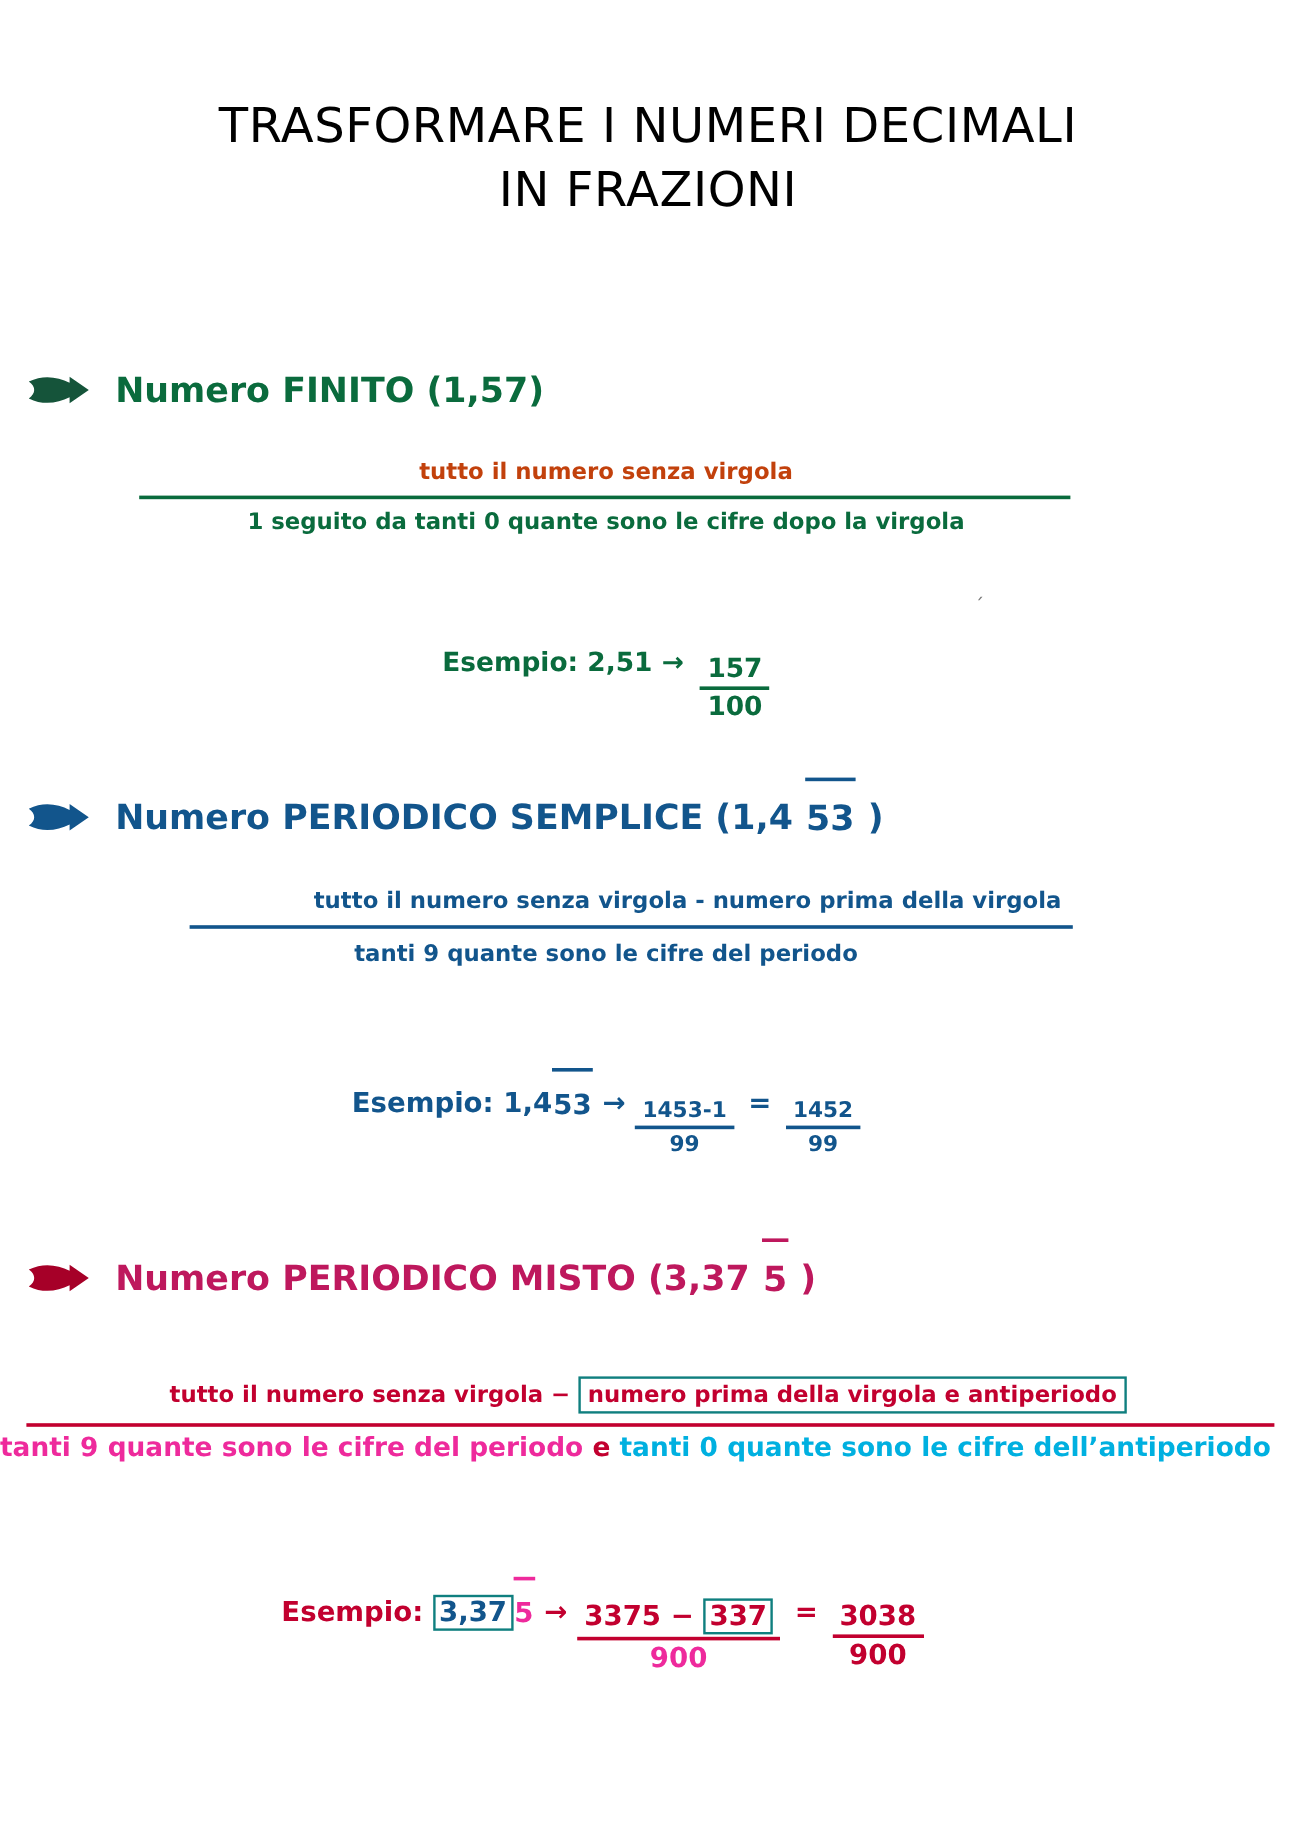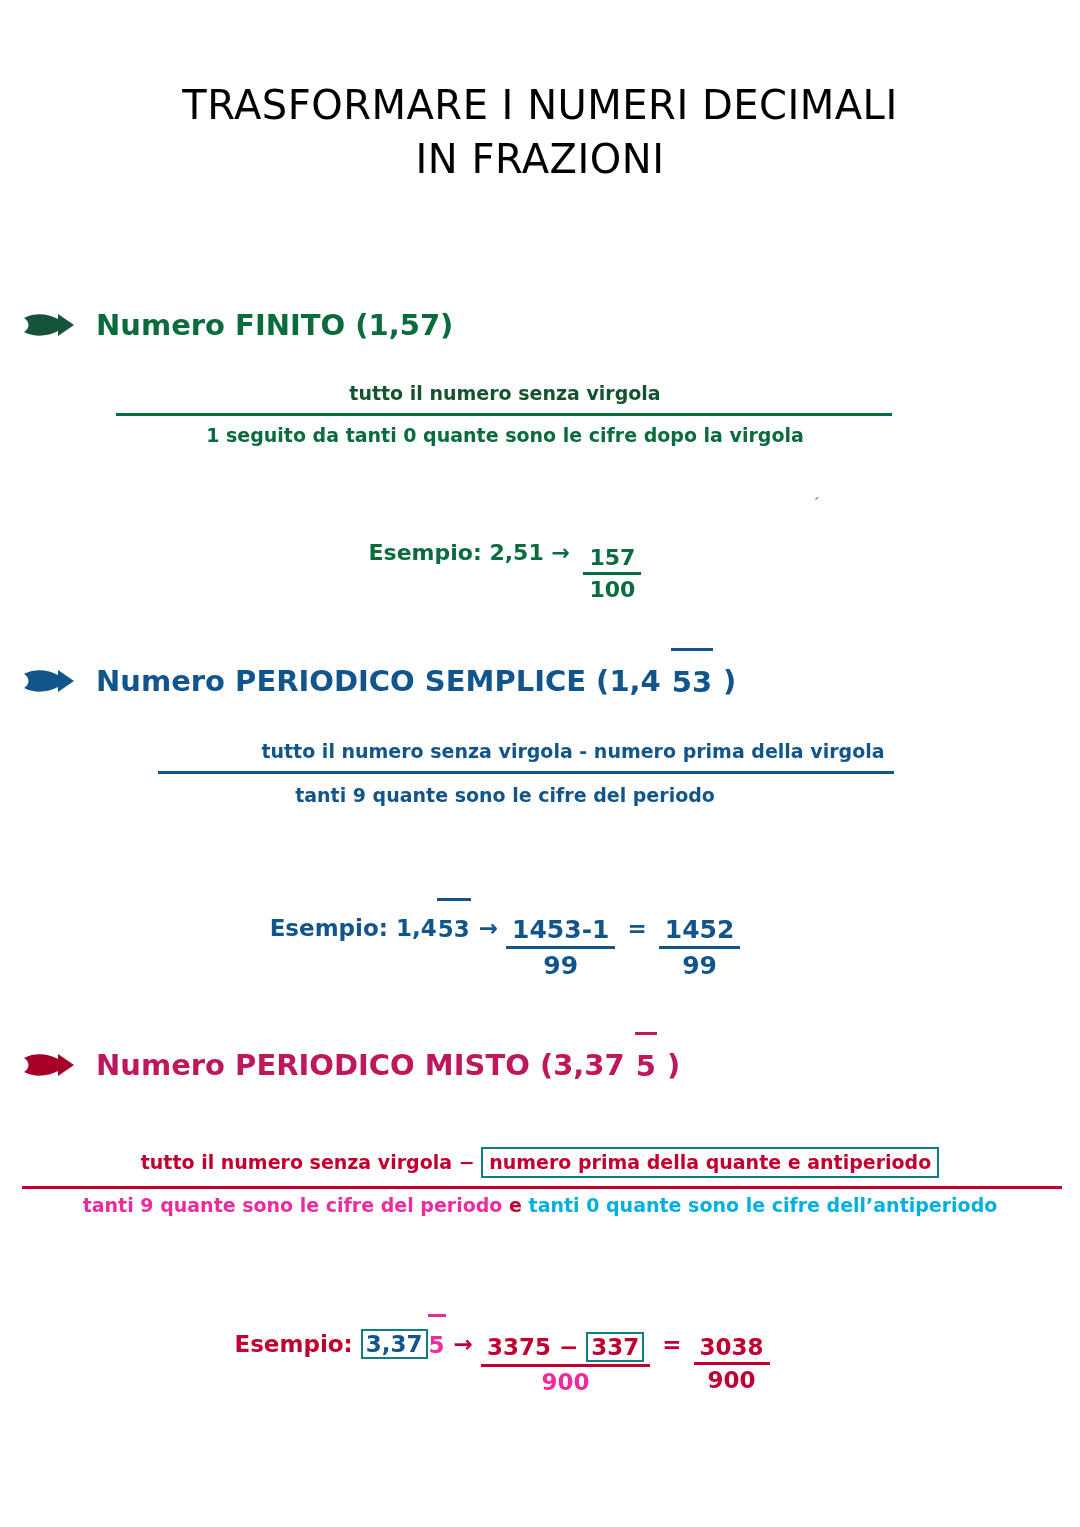--- a/index.html
+++ b/index.html
@@ -85,21 +85,21 @@
     border-top: 3px solid #0a6b3d;
   }
   .g-num {
     position: absolute;
     top: 382px;
     left: 0;
     width: 1010px;
     text-align: center;
     font-size: 19px;
     font-weight: bold;
-    color: #14532d;
+    color: #c2410c;
   }
   .g-line { top: 413px; left: 116px; width: 776px; }
   .g-den {
     position: absolute;
     top: 424px;
     left: 0;
     width: 1010px;
     text-align: center;
     font-size: 19px;
     font-weight: bold;
@@ -160,21 +160,21 @@
     position: absolute;
     top: 875px;
     left: 0;
     width: 1010px;
     text-align: center;
     font-size: 23px;
     font-weight: bold;
     color: #12558c;
     white-space: nowrap;
   }
-  .b-example .frac { font-size: 25px; }
+  .b-example .frac { font-size: 18px; }
   .eqsign { display: inline-block; vertical-align: middle; padding: 0 4px; }
   #sec-misto-head { top: 1032px; left: 22px; color: #be185d; }
 
   .rule-red {
     position: absolute;
     height: 0;
     border-top: 3px solid #c2002f;
   }
   .m-num {
     position: absolute;
@@ -192,22 +192,22 @@
     padding: 3px 6px;
     display: inline-block;
     line-height: 1.1;
   }
   .m-line { top: 1186px; left: 22px; width: 1040px; }
   .m-den {
     position: absolute;
     top: 1194px;
     left: 0;
     width: 1080px;
-    text-align: center;
-    font-size: 19px;
+    text-align: left;
+    font-size: 22px;
     font-weight: bold;
     white-space: nowrap;
   }
   .magenta { color: #ee2a9c; }
   .cyan { color: #00b0e0; }
   .den-e { color: #c2002f; }
 
   .m-example {
     position: absolute;
     top: 1292px;
@@ -302,21 +302,21 @@
         <path d="M2 8 C 14 2, 26 4, 36 9 L 36 4 L 52 15 L 36 26 L 36 21 C 26 26, 14 28, 2 22 C 8 18, 8 12, 2 8 Z" fill="#a60028"></path>
       </svg>
     </span>
     <span>Numero PERIODICO MISTO (3,37</span>
       <span class="overline">5</span>
       <span>)</span>
   </div>
 
   <div class="m-num">
     <span>tutto il numero senza virgola −</span>
-    <span class="boxed-teal"><span>numero prima della quante</span> <span>e</span> <span>antiperiodo</span></span>
+    <span class="boxed-teal"><span>numero prima della virgola</span> <span>e</span> <span>antiperiodo</span></span>
   </div>
   <div class="rule-red m-line"></div>
   <div class="m-den">
     <span class="magenta">tanti 9 quante sono le cifre del periodo</span>
     <span class="den-e">e</span>
     <span class="cyan">tanti 0 quante sono le cifre dell’antiperiodo</span>
   </div>
 
   <div class="m-example">
     <span class="inline-mid">Esempio:</span>

